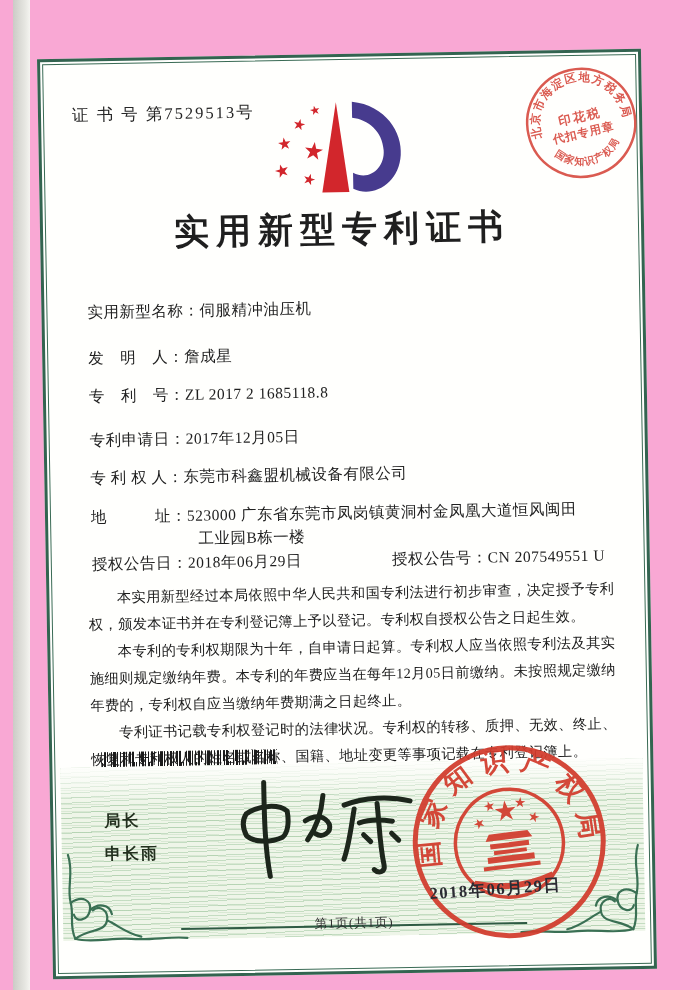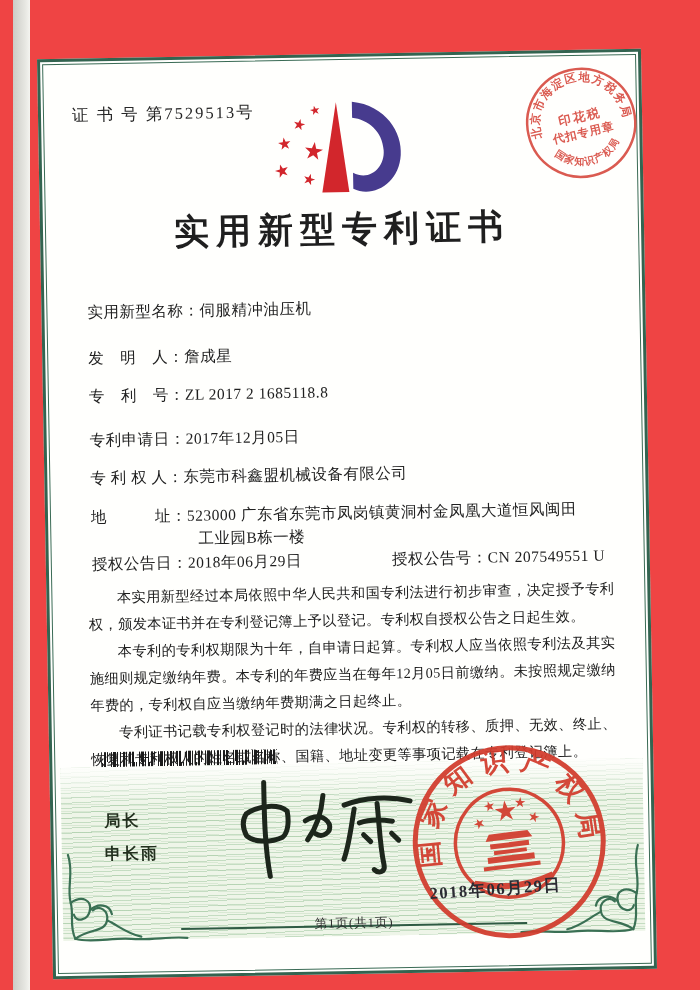--- a/index.html
+++ b/index.html
@@ -1,17 +1,17 @@
 <!DOCTYPE html>
 <html><head>
 <meta charset="utf-8">
 <style>
   html,body{margin:0;padding:0;}
   body{width:700px;height:990px;background:#ffffff;font-family:"Liberation Serif","DejaVu Serif",serif;}
-  .scan{position:relative;width:700px;height:990px;background:#ef4444;overflow:hidden;}
+  .scan{position:relative;width:700px;height:990px;background:#f9a8d4;overflow:hidden;}
   .scan-edge{position:absolute;left:13px;top:0;width:17px;height:990px;
     background:linear-gradient(90deg,#cbcbc6,#e6e6e1 70%,#f4f4f0);}
   .cert{position:absolute;left:45px;top:54px;width:604px;height:920px;background:#fffffd;
     border:3px solid #336450;box-sizing:border-box;transform:rotate(-1deg);}
   .cert-inner{position:absolute;inset:2px;border:1px solid #3a6b55;}
 
   .cert-no{position:absolute;left:28px;top:40px;font-size:16.5px;letter-spacing:2px;color:#262626;}
   .logo{position:absolute;left:224px;top:34px;width:140px;height:106px;}
   .title{position:absolute;left:0;right:0;top:146px;text-align:center;font-size:35px;
     font-weight:700;letter-spacing:7px;color:#1f1f1f;}

